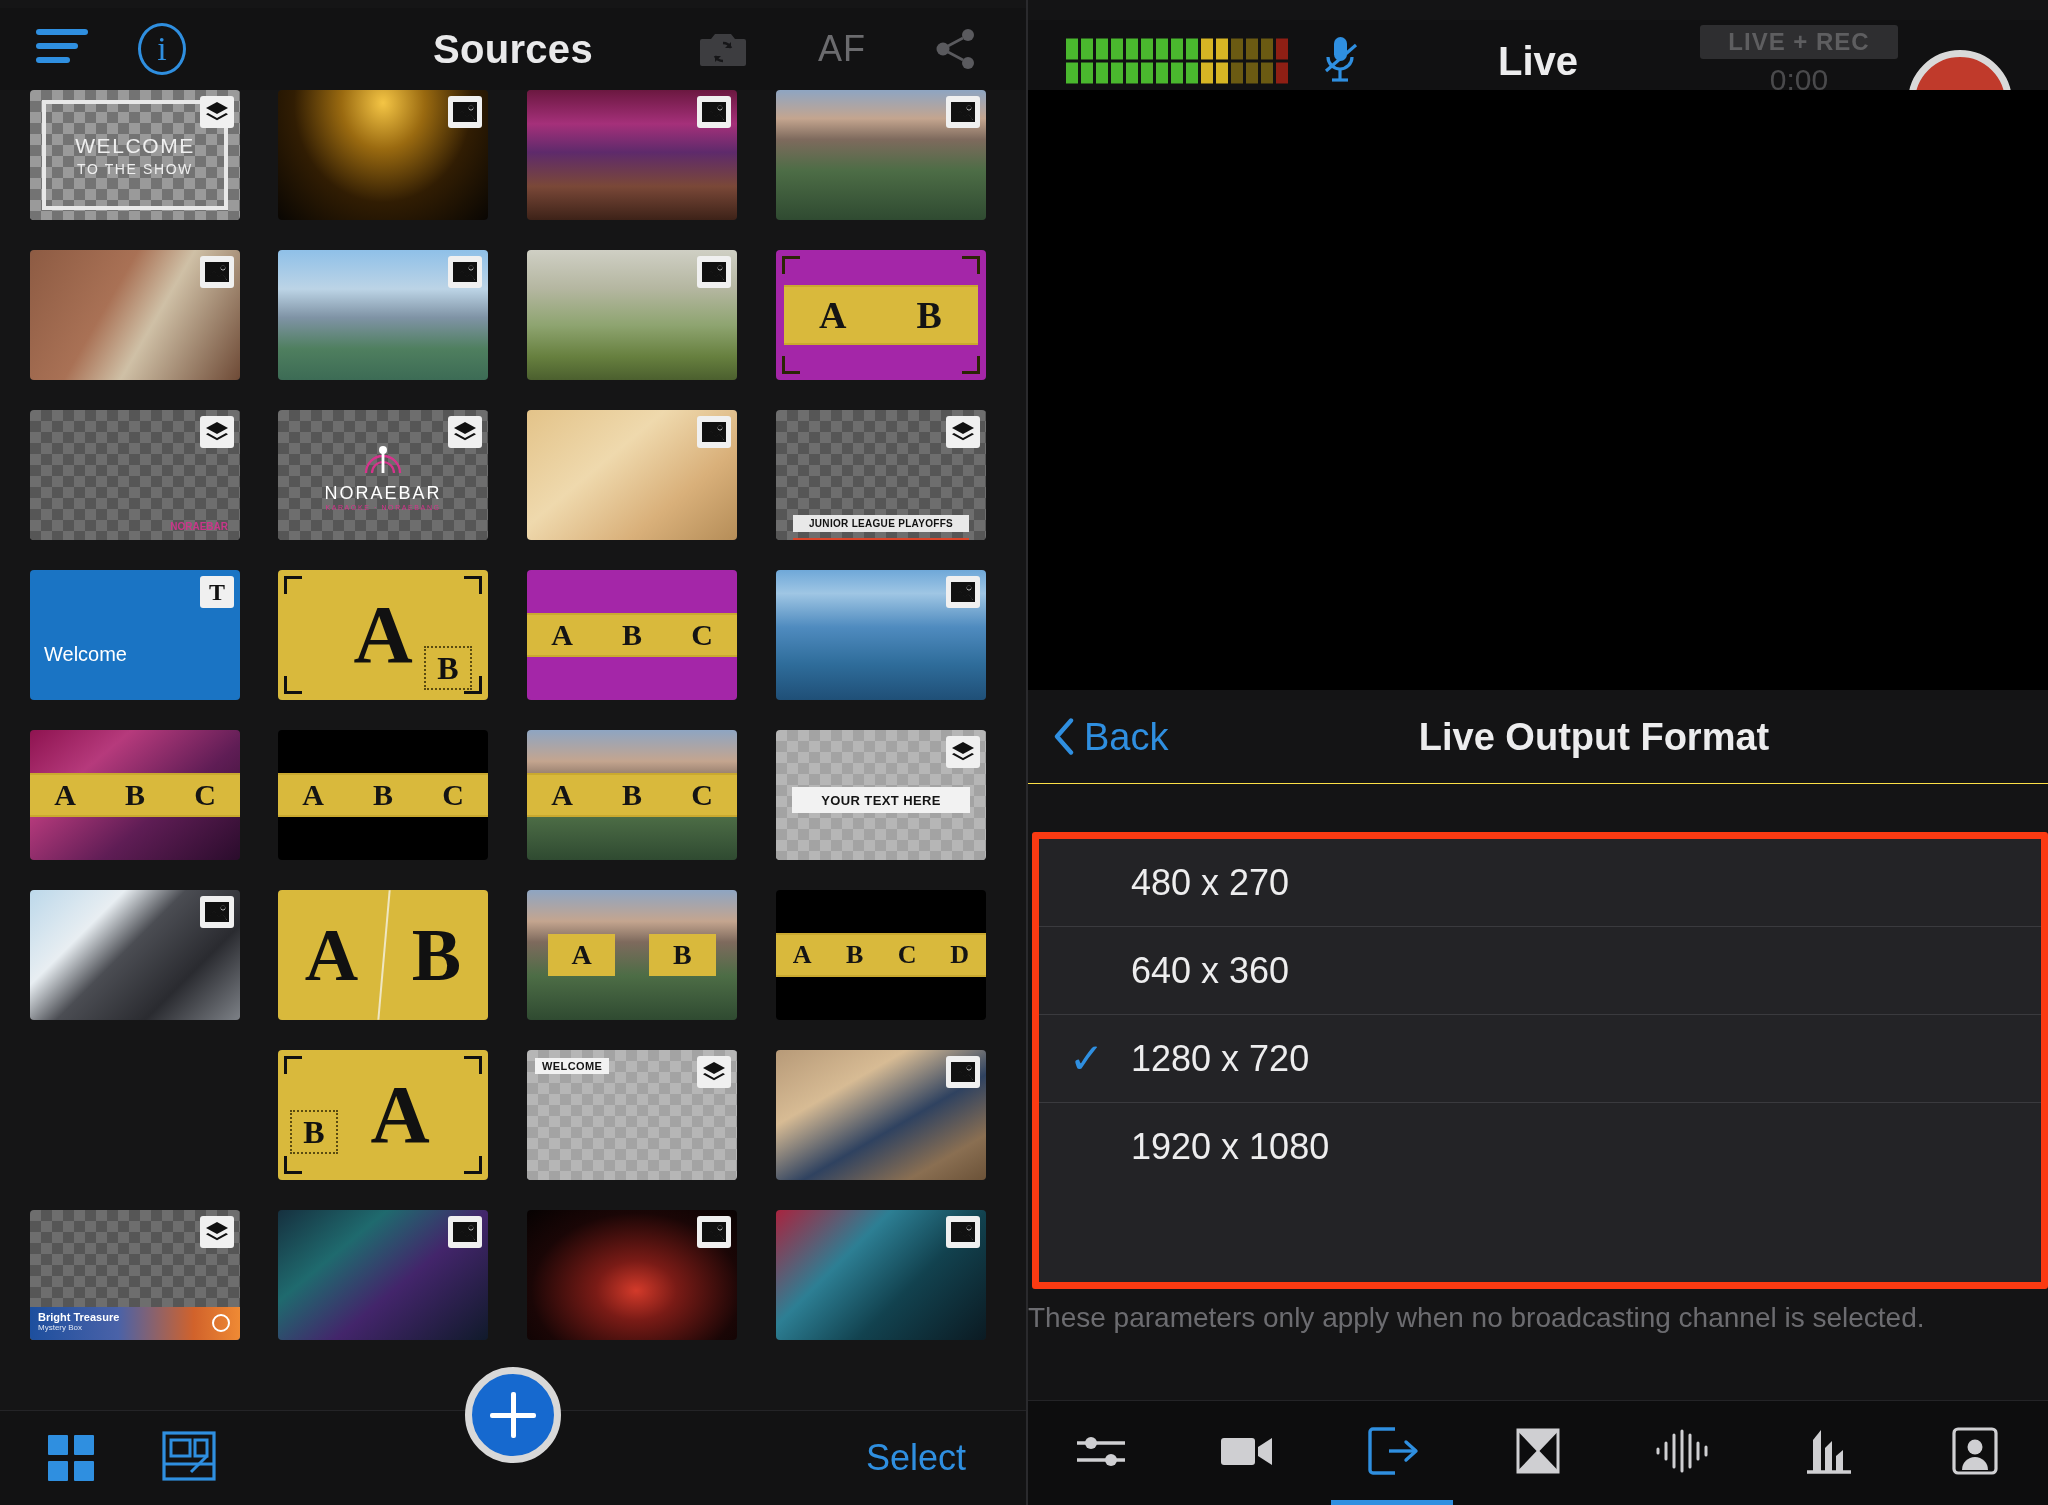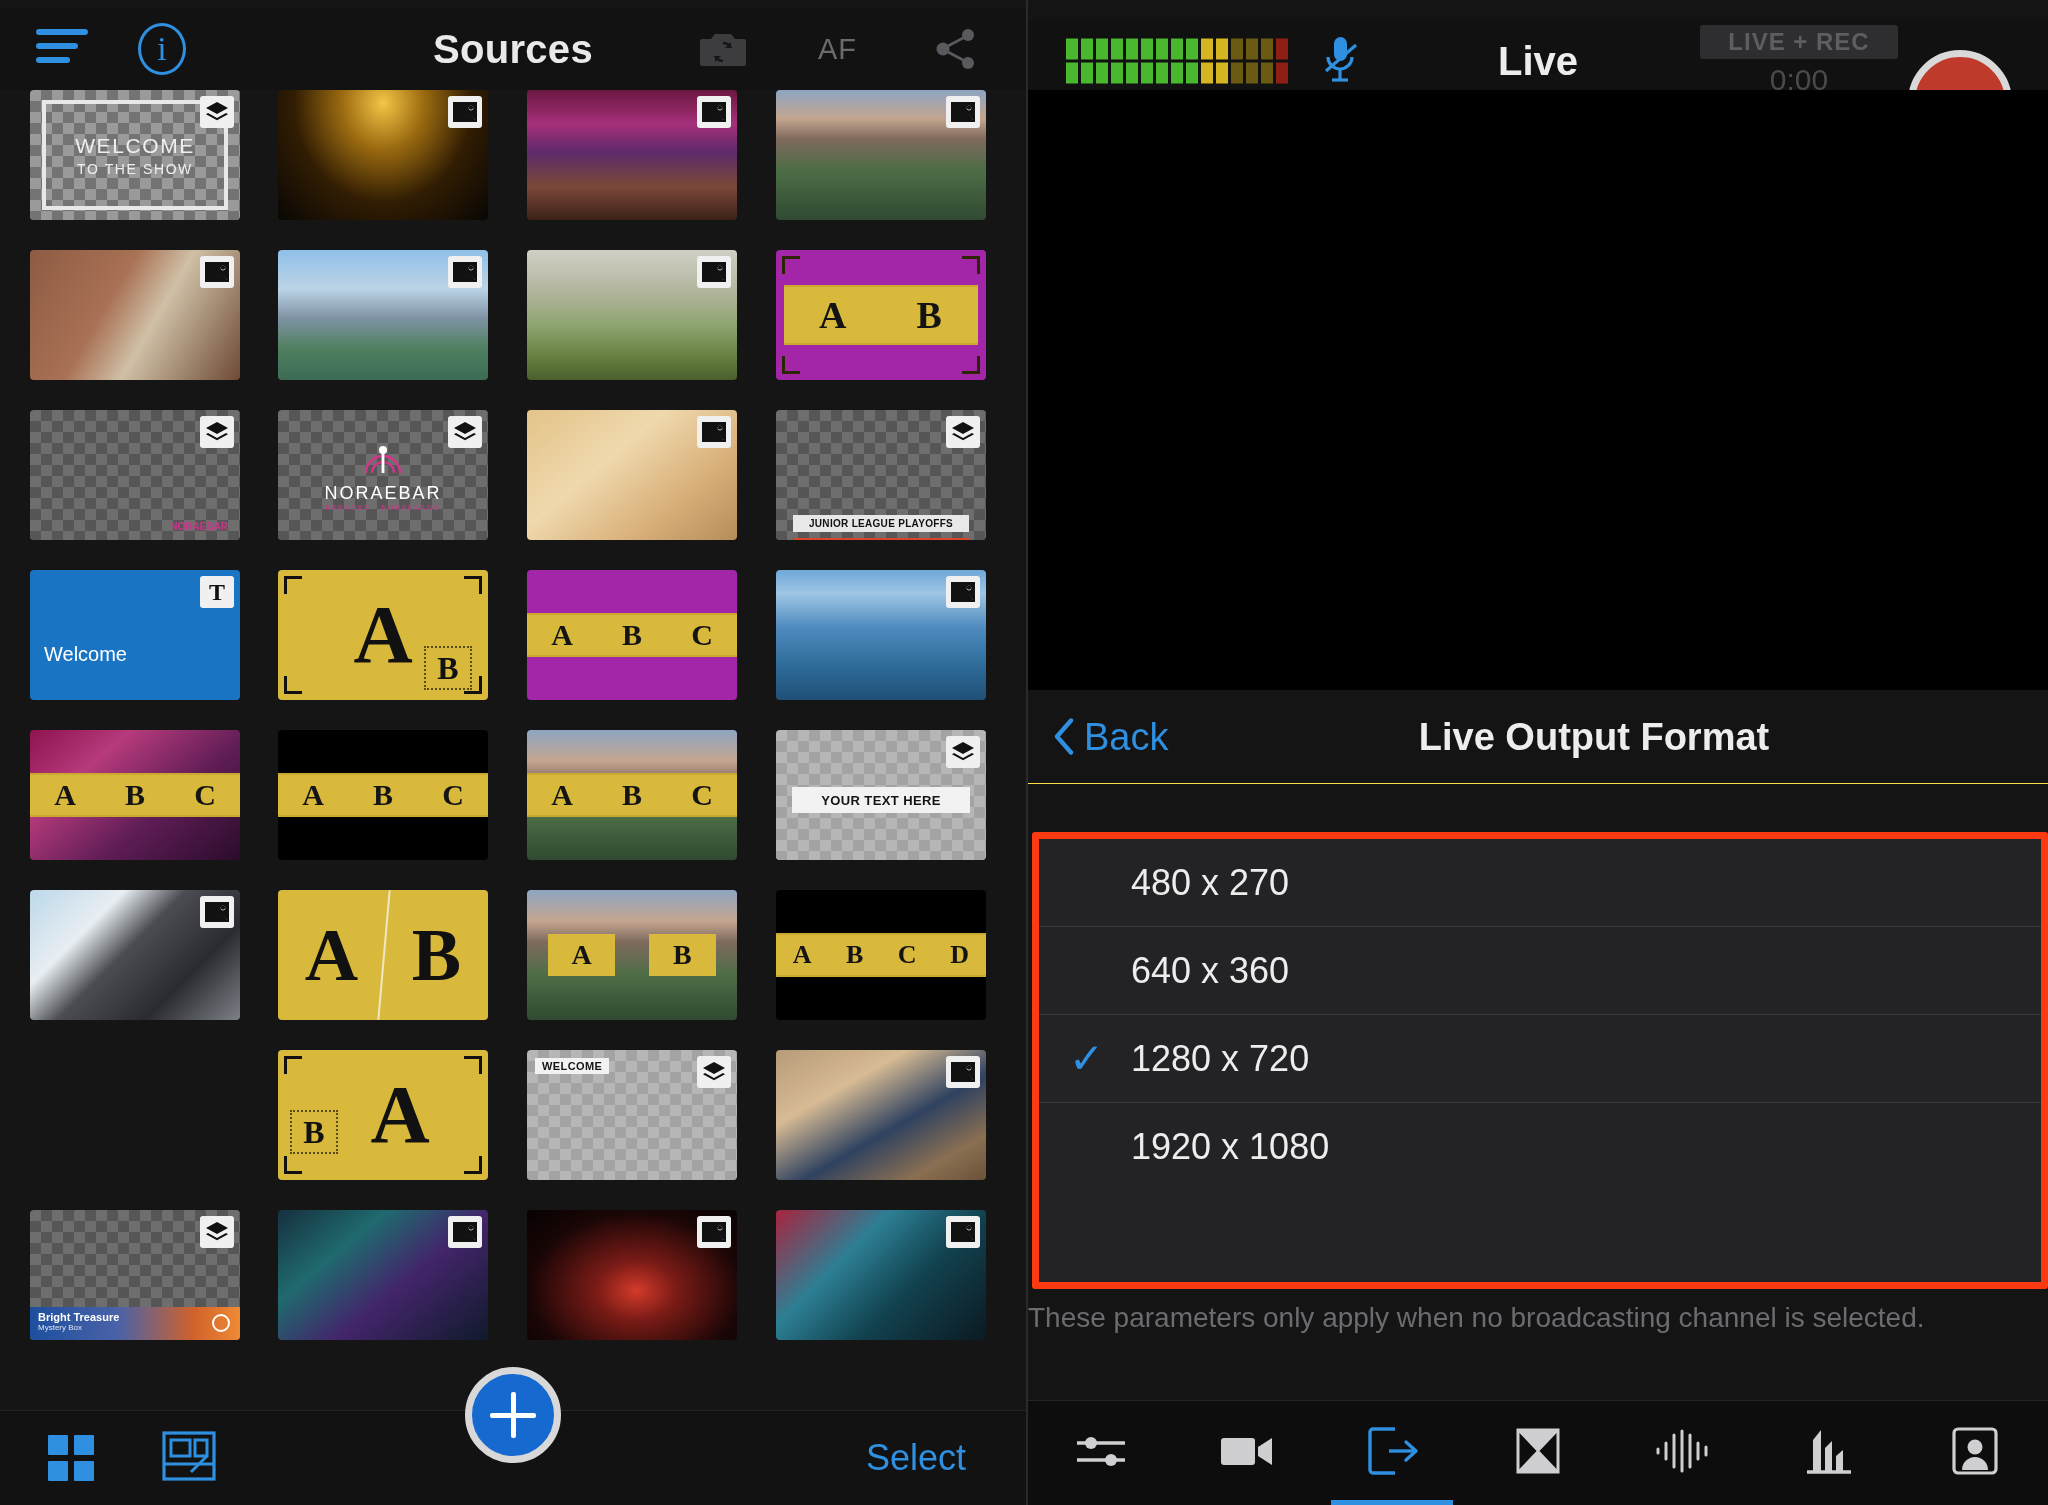--- a/index.html
+++ b/index.html
@@ -32,21 +32,21 @@
   #info-btn { position: absolute; left: 138px; top: 50%; transform: translateY(-50%);
     width: 48px; height: 52px; border: 3.5px solid #2f8fe0; border-radius: 50%;
     color: #2f8fe0; font-size: 34px; font-family: "Liberation Serif", serif;
     display:flex; align-items:center; justify-content:center; line-height:1;}
 
   #sources-title { position: absolute; left: 0; top: 50%; transform: translateY(-50%);
     width: 1026px; text-align: center; color: #e9e9ea; font-size: 40px; font-weight: bold; letter-spacing: .3px; }
 
   #flip-camera-btn { position: absolute; left: 700px; top: 50%; transform: translateY(-50%); }
   #af-btn { position: absolute; left: 818px; top: 50%; transform: translateY(-50%);
-    color: #6b6b6e; font-size: 29px; letter-spacing: 1px; }
+    color: #6b6b6e; font-size: 36px; letter-spacing: 1px; }
   #share-btn { position: absolute; left: 935px; top: 50%; transform: translateY(-50%); }
 
   
   #sources-grid {
     position: absolute; left: 0; top: 90px; width: 1026px; height: 1320px;
     overflow: hidden;
   }
   .grid-row { position: absolute; left: 0; width: 1026px; height: 158px; }
   .thumb {
     position: absolute; top: 0; width: 210px; height: 130px;

